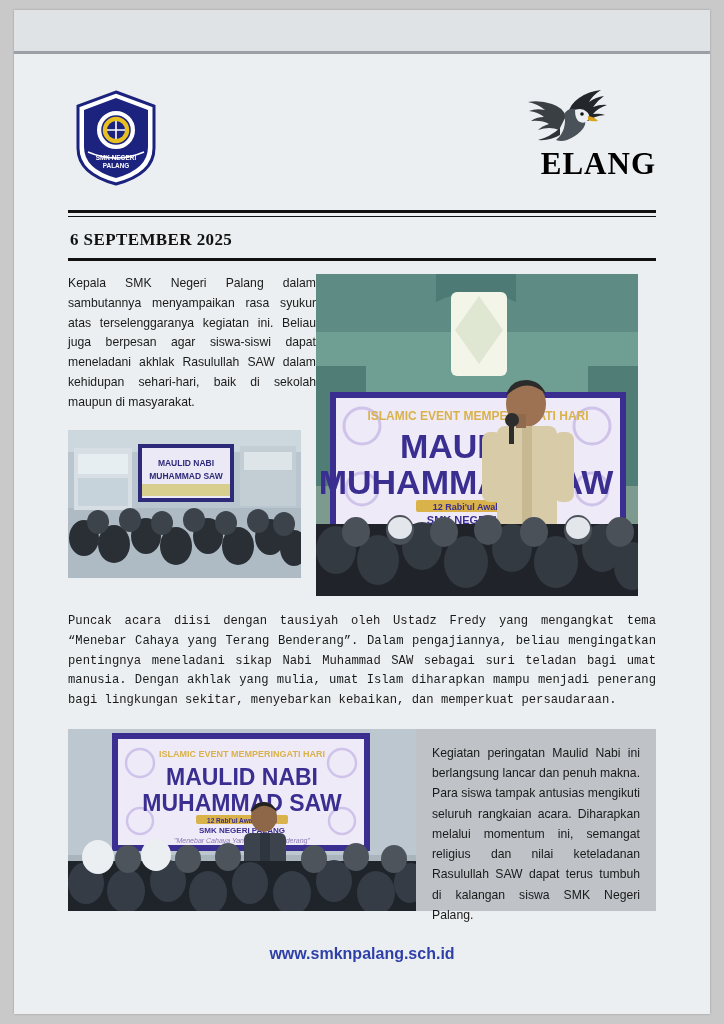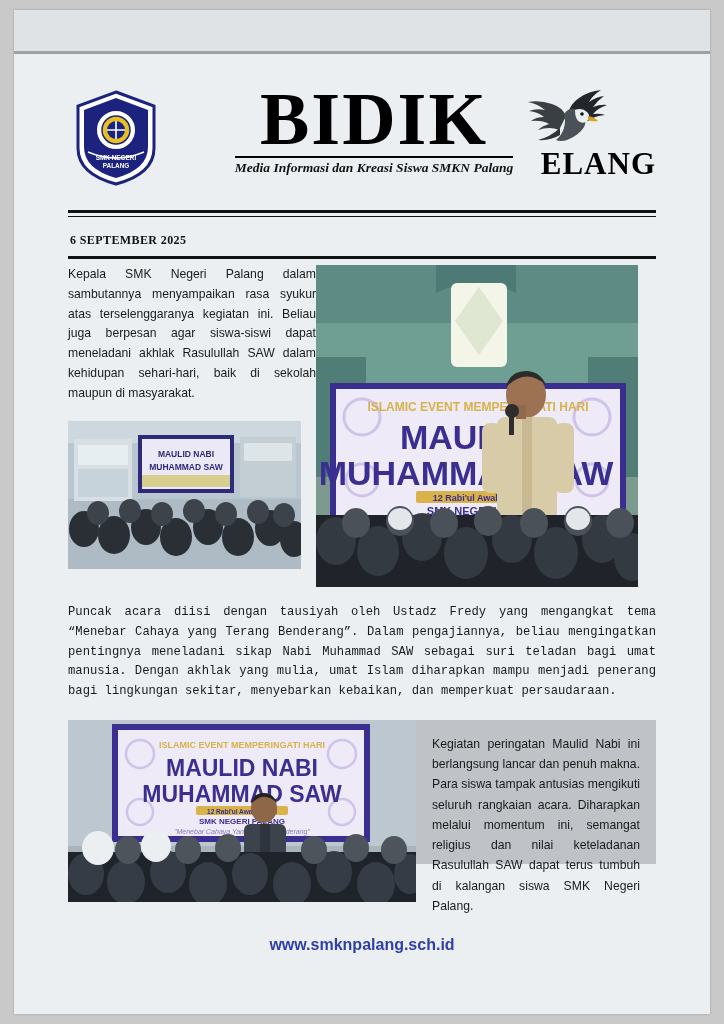--- a/index.html
+++ b/index.html
@@ -109,29 +109,29 @@
   }
 
   .datebar {
     margin-top: 7px;
     padding: 6px 2px 8px 2px;
     border-bottom: 3px solid #111;
   }
   .datebar .date {
     font-family: "Liberation Serif", serif;
     font-weight: bold;
-    font-size: 12px;
+    font-size: 17px;
     letter-spacing: 0.4px;
     color: #111;
   }
 
   
   .row1 {
     display: flex;
-    margin-top: 6px;
+    margin-top: 13px;
   }
   .col-left { width: 248px; }
   .lead {
     font-family: "Liberation Sans", sans-serif;
     font-size: 12.2px;
     line-height: 1.62;
     color: #1a1a1a;
     text-align: justify;
   }
   .photo {
@@ -160,21 +160,21 @@
     display: flex;
     margin-top: 18px;
     gap: 0px;
   }
   .photo-bottom {
     width: 348px;
     height: 182px;
   }
   .sidebox {
     width: 240px;
-    height: 144px;
+    height: 182px;
     background: #bfc3c7;
     padding: 14px 16px;
     font-family: "Liberation Sans", sans-serif;
     font-size: 12.2px;
     line-height: 1.66;
     color: #1a1a1a;
     text-align: justify;
   }
   .footer-url {
     margin-top: 34px;
@@ -207,24 +207,20 @@
             <circle cx="42" cy="40" r="20" fill="#ffffff" stroke="#1b237e" stroke-width="2"></circle>
             <circle cx="42" cy="40" r="14" fill="#e8c020" stroke="#1b237e" stroke-width="1.5"></circle>
             <circle cx="42" cy="40" r="9" fill="#1b237e"></circle>
             <path d="M33 40 h18 M42 31 v18" stroke="#ffffff" stroke-width="1.6"></path>
             <path d="M14 62 Q42 74 70 62" stroke="#ffffff" stroke-width="1.4" fill="none"></path>
             <text x="42" y="70" font-size="6.4" fill="#ffffff" text-anchor="middle" font-family="Liberation Sans, sans-serif" font-weight="bold">SMK NEGERI</text>
             <text x="42" y="78" font-size="6.4" fill="#ffffff" text-anchor="middle" font-family="Liberation Sans, sans-serif" font-weight="bold">PALANG</text>
           </svg>
         </div>
 
-        <div class="title-block">
-          <div class="bidik">BIDIK</div>
-          <div class="tagline">Media Informasi dan Kreasi Siswa SMKN Palang</div>
-        </div>
 
         <div class="eagle">
           <svg class="ph-svg" viewBox="0 0 110 62">
             <path d="M54 30 q-4 -9 -14 -12 -12 -4 -24 -2 10 2 17 8 -9 -2 -16 1 9 1 15 6 -8 0 -13 4 11 -1 18 3 -7 2 -11 6 12 -4 21 0 z" fill="#3a3f44"></path>
             <path d="M56 28 q2 -10 11 -16 10 -7 22 -8 -8 5 -12 12 7 -5 15 -6 -7 5 -11 11 8 -3 14 -2 -9 3 -14 9 7 -1 12 1 -11 1 -17 6 z" fill="#23272b"></path>
             <path d="M52 28 q4 -6 11 -5 8 1 10 8 2 8 -4 14 -6 6 -14 9 -6 2 -11 0 6 -5 8 -12 2 -8 0 -14z" fill="#4b5158"></path>
             <path d="M63 24 q7 -3 12 2 4 4 1 8 -3 4 -8 2 -5 -2 -5 -12z" fill="#eceff1"></path>
             <circle cx="70" cy="28" r="1.8" fill="#111"></circle>
             <path d="M76 30 q7 1 10 5 -6 1 -10 -1z" fill="#d8a21a"></path>
             <path d="M48 42 q-10 9 -22 12 12 1 22 -5z" fill="#2f3337"></path>

